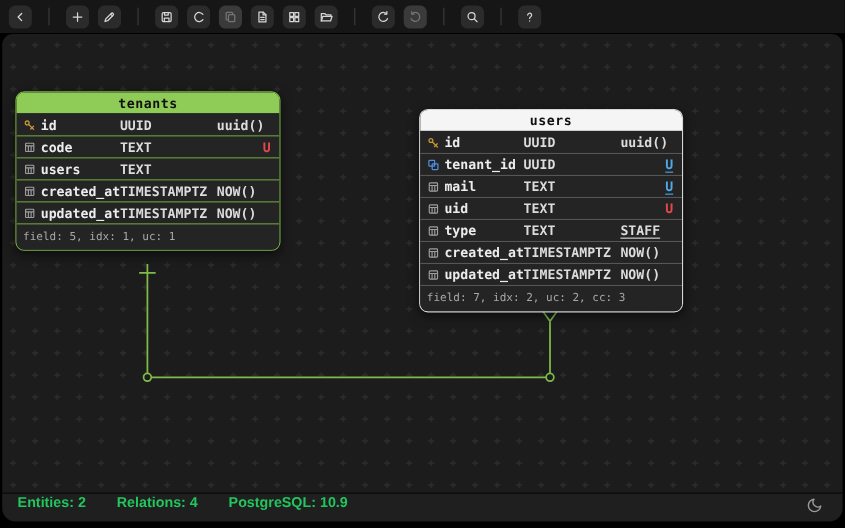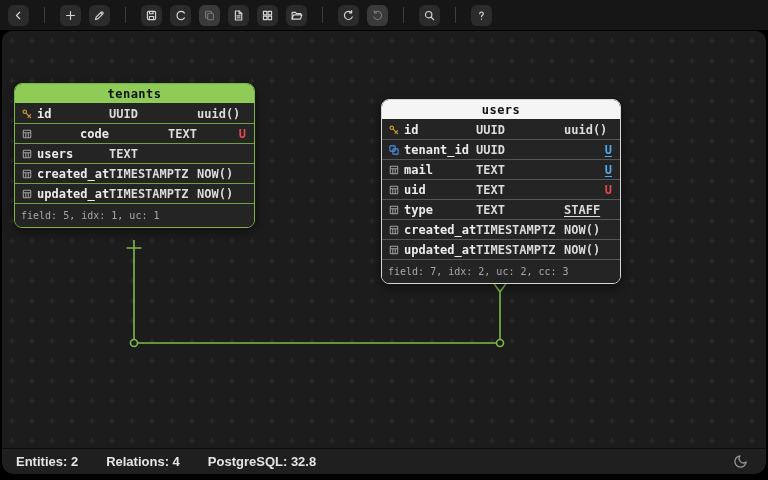--- a/index.html
+++ b/index.html
@@ -39,23 +39,23 @@
   .f-mark { flex:0 0 auto; margin-left:4px; }
   .u-red  { color:#e5484d; }
   .u-blue { color:#4fa8e8; text-decoration:underline; text-underline-offset:2px; }
   .underl { text-decoration:underline; text-underline-offset:2px; }
   .t-footer { height:24px; display:flex; align-items:center; padding:0 6px;
               font-size:10px; color:#a8a8a8; background:#242424; }
 
   
   .statusbar { position:absolute; left:2px; top:448px; width:764px; height:26px;
                background:#1f1f1f; border-radius:0 0 12px 12px; border-top:1px solid #0d0d0d;
-               display:flex; align-items:center; padding:0 16px 0 14px;
+               display:flex; padding:0 16px 0 14px;
                font-family:"Liberation Sans", sans-serif; font-size:13px; font-weight:600;
-               color:#e5e5e5; }
+               color:#22c55e; }
   .statusbar .sb-item { margin-right:28px; }
   .sb-spacer { flex:1; }
   .theme-btn { width:20px; height:20px; display:flex; align-items:center; justify-content:center;
                color:#9a9a9a; cursor:pointer; }
 </style>
 </head>
 <body>
 
 <div class="toolbar" id="toolbar">
     <div class="tb-btn">
@@ -198,21 +198,21 @@
             <svg viewBox="0 0 16 16" fill="none" stroke="#c79433" stroke-width="1.6" stroke-linecap="round">
               <circle cx="5" cy="5" r="2.3"></circle>
               <path d="M6.8 6.8l6 6M10.8 10.8l-1.6 1.6M12.6 9l-1.4 1.4"></path>
             </svg>
           </span>
           <span class="f-name">id</span>
           <span class="f-type">UUID</span>
           <span class="f-def ">uuid()</span>
           <span class="f-mark "></span>
         </div>
-        <div class="t-row" style="border-top: 1px solid rgb(110, 162, 63); text-align: right;">
+        <div class="t-row" style="border-top: 1px solid rgb(110, 162, 63);">
           <span class="f-icon">
             <svg viewBox="0 0 16 16" fill="none" stroke="#9e9e9e" stroke-width="1.4">
               <rect x="3" y="3" width="10" height="10" rx="1"></rect>
               <path d="M3 6.2h10M6.4 6.2V13M9.7 6.2V13"></path>
             </svg>
           </span>
           <span class="f-name">code</span>
           <span class="f-type">TEXT</span>
           <span class="f-def "></span>
           <span class="f-mark u-red">U</span>
@@ -342,21 +342,21 @@
           <span class="f-mark "></span>
         </div>
         <div class="t-footer" style="border-top: 1px solid rgb(86, 86, 86);">field: 7, idx: 2, uc: 2, cc: 3</div>
       </div>
     </div>
 </div>
 
 <div class="statusbar">
   <span class="sb-item">Entities: 2</span>
   <span class="sb-item">Relations: 4</span>
-  <span class="sb-item">PostgreSQL: 32.8</span>
+  <span class="sb-item">PostgreSQL: 10.9</span>
   <span class="sb-spacer"></span>
   <span class="theme-btn">
     <span style="display:flex">
       <svg width="15" height="15" viewBox="0 0 24 24" fill="none" stroke="currentColor" stroke-width="2" stroke-linejoin="round">
         <path d="M21 12.79A9 9 0 1 1 11.21 3 7 7 0 0 0 21 12.79z"></path>
       </svg>
     </span>
   </span>
 </div>
 

